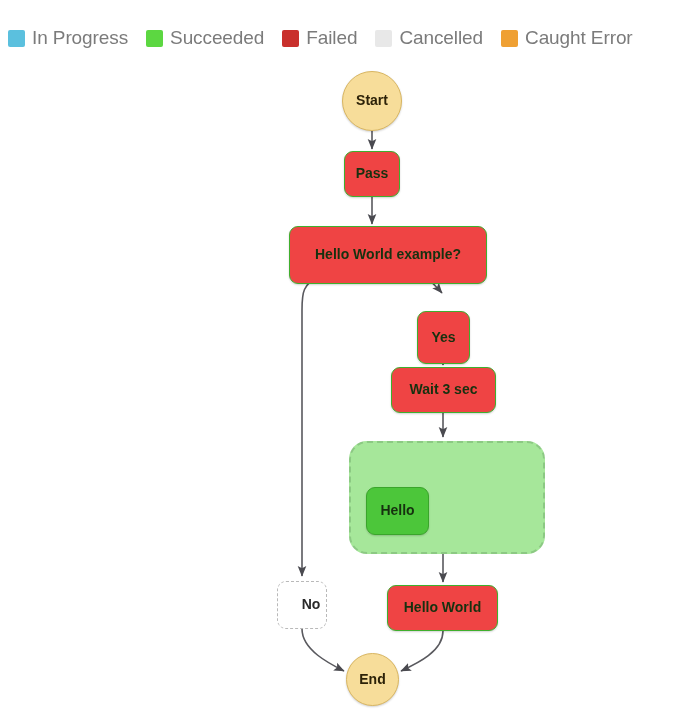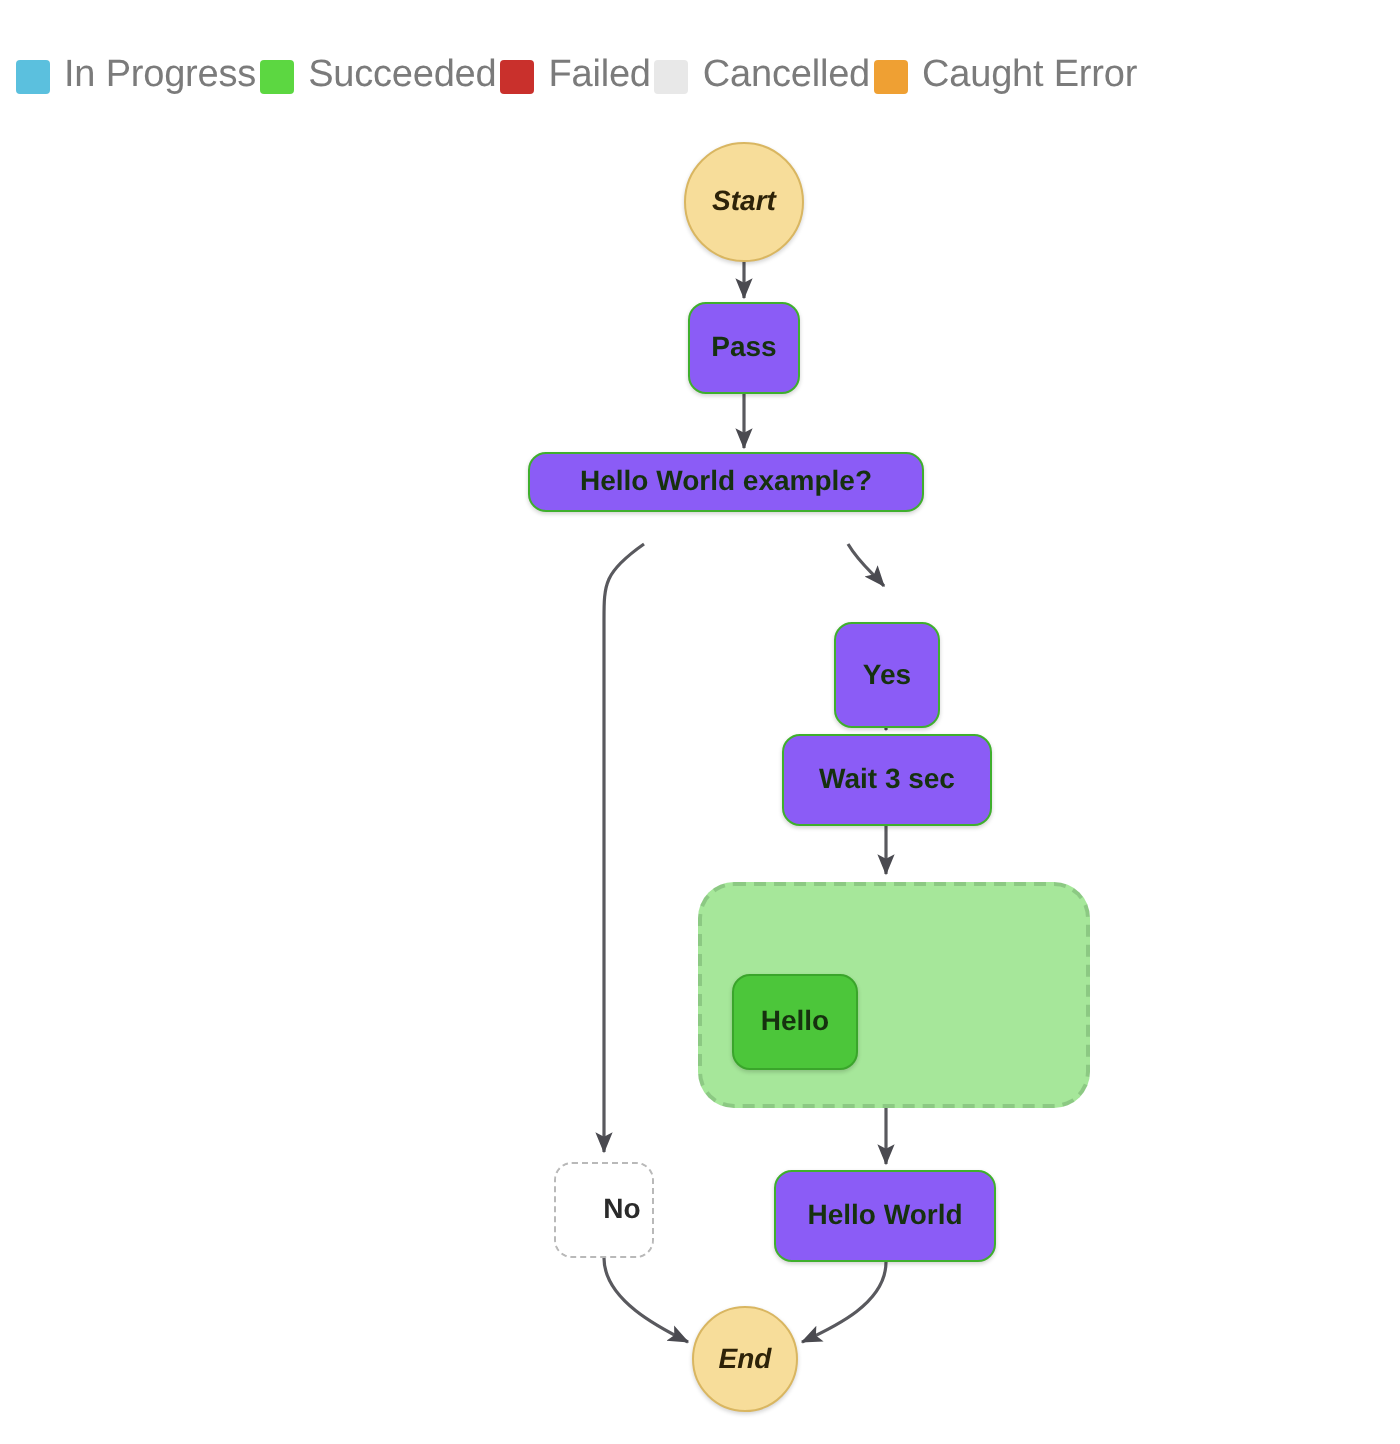--- a/index.html
+++ b/index.html
@@ -10,21 +10,21 @@
     font-family:"Liberation Sans", sans-serif;
     overflow:hidden;
     position:relative;
   }
   #root{position:relative;width:700px;height:722px;}
 
   
   .legend{
     position:absolute;left:8px;top:22px;
     display:flex;align-items:center;
-    gap:2px;
+    gap:18px;
     height:32px;
   }
   .legend-item{display:flex;align-items:center;gap:7px;}
   .legend-swatch{
     width:17px;height:17px;border-radius:2px;display:block;
   }
   .legend-label{
     font-size:19px;color:#7b7b7b;white-space:nowrap;
     letter-spacing:-0.1px;
   }
@@ -40,25 +40,24 @@
     font-size:14px;font-weight:bold;color:#16310f;
     text-align:center;
     line-height:1.1;
   }
   .node.terminal{
     border-radius:50%;
     background:#f7dd9a;
     border:1.5px solid #d9b661;
     color:#2d2208;
     box-shadow:0 1px 2px rgba(0,0,0,.18);
-    font-style:italic;
   }
   .node.state{
     border-radius:9px;
-    background:#8b5cf6;
+    background:#ef4444;
     border:1.5px solid #3faf2d;
     box-shadow:0 1px 2px rgba(0,0,0,.18);
   }
   .node.state.inner{
     background:#4cc63a;
     border:1.5px solid #3aa52b;
   }
   .node.skipped{
     border-radius:9px;
     background:#ffffff;
@@ -138,21 +137,21 @@
     <div class="group-box" style="left:349px;top:441px;width:196px;height:113px;"></div>
 
     <div class="node terminal" style="left:342px;top:71px;width:60px;height:60px;font-size:14px;">
       <span>Start</span>
     </div>
 
     <div class="node state" style="left:344px;top:151px;width:56px;height:46px;">
       <span>Pass</span>
     </div>
 
-    <div class="node state" style="left:264px;top:226px;width:198px;height:30px;">
+    <div class="node state" style="left:289px;top:226px;width:198px;height:58px;">
       <span>Hello World example?</span>
     </div>
 
     <div class="node state" style="left:417px;top:295px;width:53px;height:53px;margin-top:16px;">
       <span>Yes</span>
     </div>
 
     <div class="node state" style="left:391px;top:367px;width:105px;height:46px;">
       <span>Wait 3 sec</span>
     </div>

